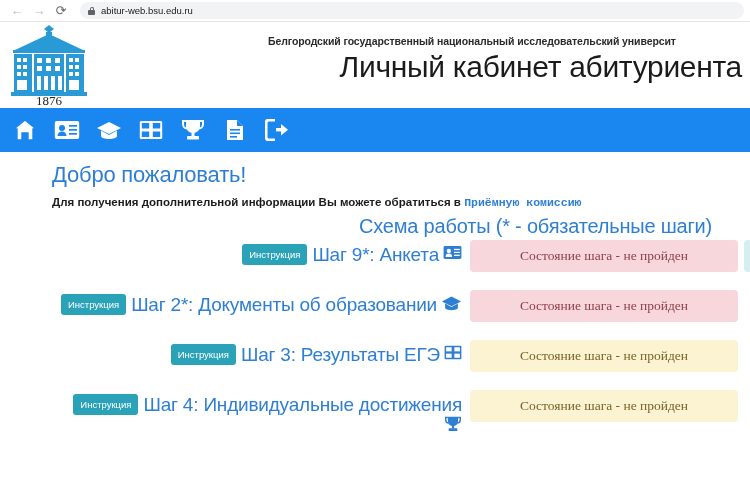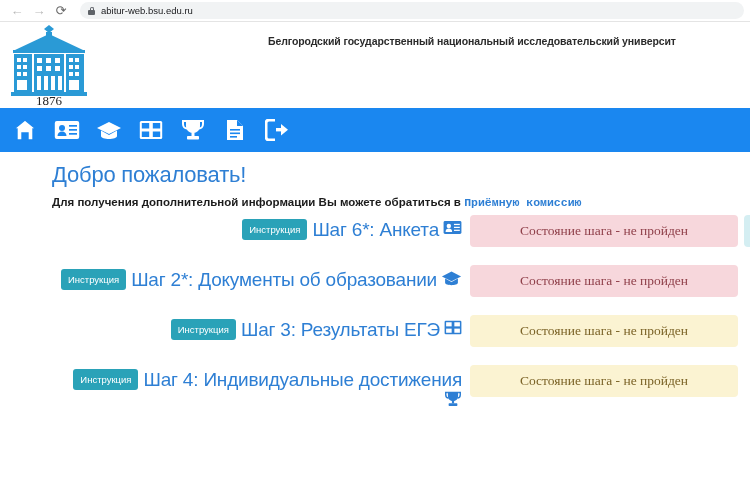--- a/index.html
+++ b/index.html
@@ -272,20 +272,21 @@
       <rect x="31" y="52" width="4" height="14"></rect>
         <rect x="38" y="52" width="4" height="14"></rect>
       <rect x="45" y="52" width="4" height="14"></rect>
         <rect x="52" y="52" width="4" height="14"></rect>
       <rect x="11" y="56" width="10" height="10"></rect>
         <rect x="63" y="56" width="10" height="10"></rect>
     </g>
     <text x="43" y="81" font-size="13" fill="#222" text-anchor="middle" font-family="Liberation Serif, serif">1876</text>
   </svg>
   <div class="univ-name">Белгородский государственный национальный исследовательский университ</div>
+  <div class="page-title">Личный кабинет абитуриента</div>
 </div>
 
 <div class="navbar">
   <div class="nav-icon">
     <svg width="24" height="22" viewBox="0 0 24 22">
       <path d="M12 1 L1 10 h3 v11 h5 v-7 h6 v7 h5 V10 h3 z" fill="#fff"></path>
       <path d="M12 1 L1 10 h3 v11 h5 v-7 h6 v7 h5 V10 h3 z" fill="none" stroke="#1a87f0" stroke-width="1.4"></path>
     </svg>
   </div>
   <div class="nav-icon">
@@ -341,24 +342,25 @@
 </div>
 
 <div class="content">
 
   <div class="welcome">Добро пожаловать!</div>
 
   <div class="info-line">
     <span>Для получения дополнительной информации Вы можете обратиться в </span><a class="info-link" href="#">Приёмную комиссию</a>
   </div>
 
+  <div class="scheme-title">Схема работы (* - обязательные шаги)</div>
 
   <div class="step-row">
     <div class="step-left">
-      <button class="instr-btn">Инструкция</button><span class="step-label">Шаг 6*: Анкета</span><span class="step-ico">
+      <button class="instr-btn">Инструкция</button><span class="step-label">Шаг 9*: Анкета</span><span class="step-ico">
         <svg width="19" height="15" viewBox="0 0 26 20">
           <rect x="0.8" y="1" width="24.4" height="18" rx="2" fill="#2e7fd4"></rect>
           <circle cx="8" cy="8" r="3" fill="#fff"></circle>
           <path d="M3.5 16 c0-3 2-4.5 4.5-4.5 s4.5 1.5 4.5 4.5 z" fill="#fff"></path>
           <rect x="15" y="5" width="8" height="1.7" fill="#fff"></rect>
           <rect x="15" y="9" width="8" height="1.7" fill="#fff"></rect>
           <rect x="15" y="13" width="8" height="1.7" fill="#fff"></rect>
         </svg>
       </span>
     </div>

